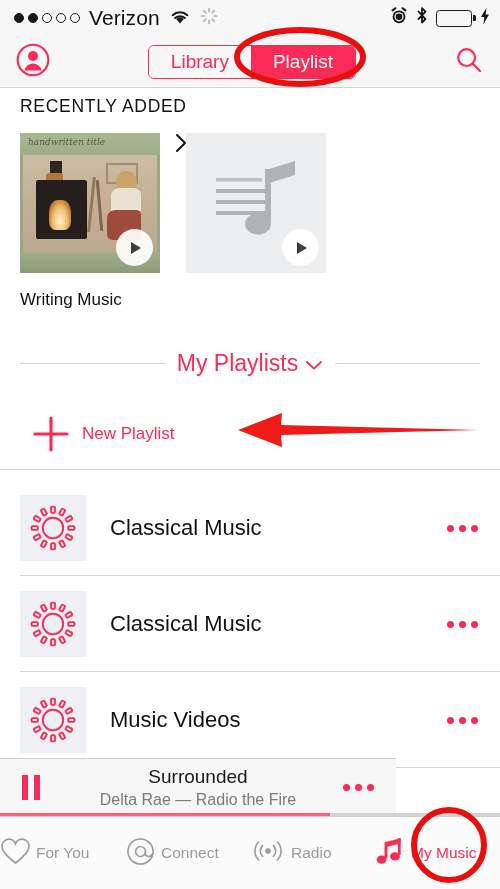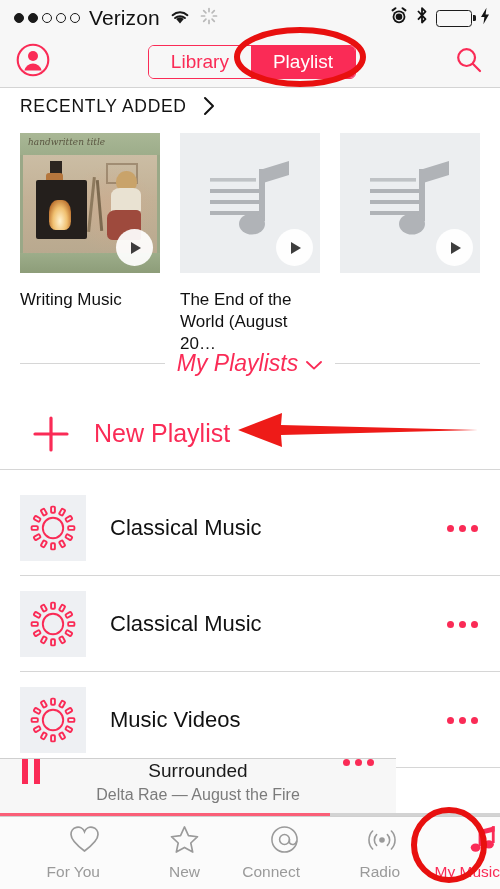--- a/index.html
+++ b/index.html
@@ -54,22 +54,22 @@
   }
   .seg > div {
     display: flex; align-items: center; justify-content: center;
     font-size: 19px; padding: 0 22px; color: #fa2b56; background: #f7f7f7;
   }
   .seg > div.active { background: #fa2b56; color: #ffffff; }
 
   
   .section-head {
     position: absolute; top: 96px; left: 20px;
-    display: flex; align-items: flex-start; gap: 16px;
-    font-size: 17.5px; letter-spacing: .7px; color: #121212;
+    display: flex; align-items: flex-end; gap: 16px;
+    font-size: 17.5px; letter-spacing: .7px; color: #121212; flex-direction: column;
   }
 
   
   .recent { position: absolute; top: 133px; left: 0; width: 404px; display: flex; }
   .card { width: 146px; margin-left: 20px; }
   .card:first-child { margin-left: 20px; }
   .art {
     width: 140px; height: 140px; position: relative; overflow: hidden;
     background: #eceef0;
   }
@@ -154,39 +154,39 @@
     border-bottom: 6.5px solid transparent;
   }
   .card-title {
     margin-top: 16px; font-size: 17px; color: #111; line-height: 22px;
     width: 140px;
   }
 
   
   .myplaylists {
     position: absolute; top: 350px; left: 0; width: 500px;
-    display: flex; align-items: center; gap: 12px; padding: 0 20px; font-style: italic;
+    display: flex; align-items: center; gap: 12px; padding: 0 20px;
   }
   .rule { flex: 1; height: 1px; background: #d6d6d6; }
   .mp-label {
     font-size: 23px; color: #fa2b56; display: flex; align-items: center; gap: 7px;
     white-space: nowrap;
   }
 
   
   .newrow {
     position: absolute; top: 398px; left: 0; width: 500px; height: 72px;
     display: flex; align-items: center;
     border-bottom: 1px solid #d6d6d6;
   }
   .plus {
     width: 62px; display: flex; align-items: center; justify-content: center;
     margin-left: 20px;
   }
-  .newrow-label { font-size: 25px; color: #fa2b56; margin-left: 12px; }
+  .newrow-label { font-size: 17px; color: #fa2b56; margin-left: 0; }
 
   
   .plrow {
     position: absolute; left: 0; width: 500px; height: 96px;
     display: flex; align-items: center;
   }
   .plrow .sep {
     position: absolute; left: 20px; right: 0; bottom: 0; height: 1px; background: #d6d6d6;
   }
   .thumb {
@@ -196,21 +196,21 @@
   .plrow-title { font-size: 22px; color: #111; margin-left: 24px; flex: 1; }
   .more {
     margin-right: 22px; display: flex; gap: 5px; align-items: center;
   }
   .more i { width: 7px; height: 7px; border-radius: 50%; background: #fa2b56; display: block; }
 
   
   .miniplayer {
     position: absolute; left: 0; bottom: 73px; width: 396px; height: 58px;
     background: #f7f7f7; border-top: 1px solid #cfcfcf;
-    display: flex; align-items: flex-start;
+    display: flex; align-items: center;
   }
   .pause { margin-left: 22px; display: flex; gap: 6px; }
   .pause i { width: 6px; height: 25px; background: #fa2b56; display: block; }
   .mp-meta {
     position: absolute; left: 0; right: 0; text-align: center; line-height: 1.25;
   }
   .mp-title { font-size: 19px; color: #1a1a1a; }
   .mp-sub { font-size: 16px; color: #7b7b7b; margin-top: 2px; }
   .mp-more { margin-left: auto; margin-right: 22px; display: flex; gap: 5px; z-index: 2; }
   .mp-more i { width: 7px; height: 7px; border-radius: 50%; background: #fa2b56; display: block; }
@@ -219,21 +219,21 @@
   }
   .progress .bar { height: 100%; background: #fa5f78; }
 
   
   .tabbar {
     position: absolute; left: 0; bottom: 0; width: 500px; height: 73px;
     background: #fbfbfb; border-top: 1px solid #cfcfcf;
     display: flex; align-items: center;
   }
   .tab {
-    flex: 1; display: flex; flex-direction: column; align-items: flex-end; gap: 5px;
+    flex: 1; display: flex; flex-direction: row; align-items: center; gap: 5px;
     color: #9a9a9a; position: relative;
   }
   .tab .tab-label { font-size: 15.5px; }
   .tab.active { color: #fa2b56; }
 
   
   .anno { position: absolute; left: 0; top: 0; width: 500px; height: 889px; pointer-events: none; }
 </style>
 </head>
 <body>
@@ -348,39 +348,20 @@
           </div>
         </div>
         <div class="art-inner-bottom"></div>
         <div class="play-btn">
             <span class="play-tri"></span>
           </div>
       </div>
       <div class="card-title">Writing Music</div>
     </div>
 
-    <div class="card">
-      <div class="art">
-        <svg class="placeholder-note" viewBox="0 0 140 140">
-          <g fill="#b0b3b7">
-            <rect x="30" y="45" width="46" height="3.6" opacity=".75"></rect>
-            <rect x="30" y="56" width="52" height="4"></rect>
-            <rect x="30" y="67" width="52" height="4"></rect>
-            <rect x="30" y="78" width="52" height="4"></rect>
-            <path d="M83 36 l26 -8 v14 l-26 8 z"></path>
-            <rect x="79" y="36" width="6" height="52"></rect>
-            <ellipse cx="72" cy="91" rx="13" ry="10.5"></ellipse>
-          </g>
-        </svg>
-        <div class="play-btn">
-            <span class="play-tri"></span>
-          </div>
-      </div>
-      <div class="card-title">The End of the World (August 20…</div>
-    </div>
 
     <div class="card">
       <div class="art">
         <svg class="placeholder-note" viewBox="0 0 140 140">
           <g fill="#b0b3b7">
             <rect x="30" y="45" width="46" height="3.6" opacity=".75"></rect>
             <rect x="30" y="56" width="52" height="4"></rect>
             <rect x="30" y="67" width="52" height="4"></rect>
             <rect x="30" y="78" width="52" height="4"></rect>
             <path d="M83 36 l26 -8 v14 l-26 8 z"></path>
@@ -511,21 +492,21 @@
     <span class="sep"></span>
   </div>
 
   <div class="miniplayer">
     <span class="pause">
         <i></i>
         <i></i>
       </span>
     <div class="mp-meta">
       <div class="mp-title">Surrounded</div>
-      <div class="mp-sub">Delta Rae — August the Fire</div>
+      <div class="mp-sub">Delta Rae — Radio the Fire</div>
     </div>
     <span class="mp-more">
         <i></i>
         <i></i>
         <i></i>
       </span>
     <div class="progress">
       <div class="bar" style="width:66%"></div>
     </div>
   </div>
@@ -533,28 +514,20 @@
   <div class="tabbar">
     <div class="tab">
       <span>
         <svg width="31" height="29" viewBox="0 0 31 29">
           <path d="M15.5 26 C6 19 2 14.3 2 9.6 A7 7 0 0 1 15.5 6.6 A7 7 0 0 1 29 9.6 C29 14.3 25 19 15.5 26 Z" fill="none" stroke="#9a9a9a" stroke-width="1.7"></path>
         </svg>
       </span>
       <span class="tab-label">For You</span>
     </div>
 
-    <div class="tab">
-      <span>
-        <svg width="31" height="29" viewBox="0 0 31 30">
-          <path d="M15.5 2 L19.6 11 L29 12.1 L22 18.6 L24 28 L15.5 23.2 L7 28 L9 18.6 L2 12.1 L11.4 11 Z" fill="none" stroke="#9a9a9a" stroke-width="1.7" stroke-linejoin="round"></path>
-        </svg>
-      </span>
-      <span class="tab-label">New</span>
-    </div>
 
     <div class="tab">
       <span>
         <svg width="31" height="29" viewBox="0 0 31 30">
           <circle cx="15.5" cy="15" r="13" fill="none" stroke="#9a9a9a" stroke-width="1.6"></circle>
           <circle cx="15.5" cy="15" r="5.1" fill="none" stroke="#9a9a9a" stroke-width="1.6"></circle>
           <path d="M20.6 15 v3.4 a4.1 4.1 0 0 0 7.4 -1.6" fill="none" stroke="#9a9a9a" stroke-width="1.6" stroke-linecap="round"></path>
         </svg>
       </span>
       <span class="tab-label">Connect</span>

